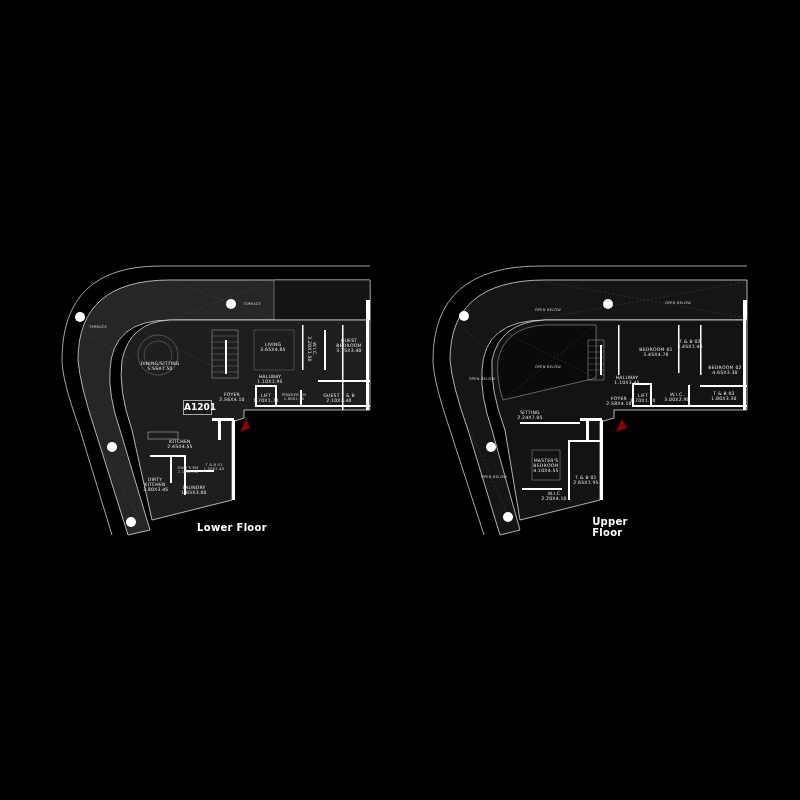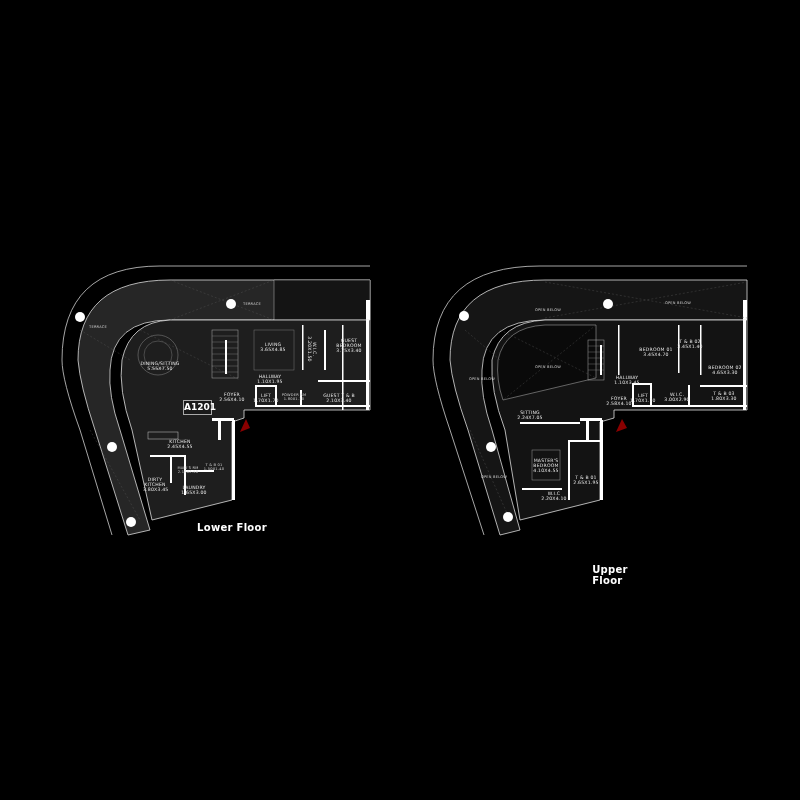--- a/index.html
+++ b/index.html
@@ -249,14 +249,14 @@
       <div>4.10X4.55</div>
     </div>
   <div class="lbl" style="left:554px;top:496px;">
       <div>W.I.C</div>
       <div>2.20X4.10</div>
     </div>
   <div class="lbl" style="left:586px;top:480px;">
       <div>T &amp; B 01</div>
       <div>2.65X1.95</div>
     </div>
-  <div class="floor-title" style="left:610px;top:527px;margin-top:48px;">Upper Floor</div>
+  <div class="floor-title" style="left:610px;top:527px;">Upper Floor</div>
 </div>
 
 </body></html>

